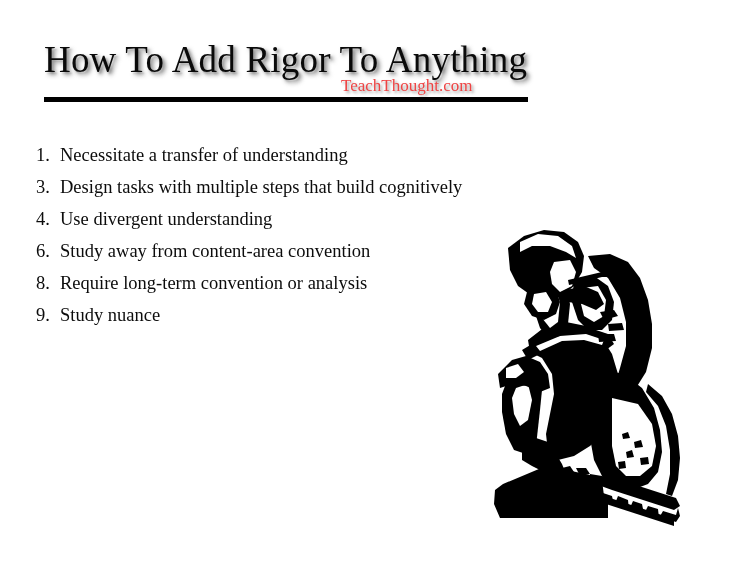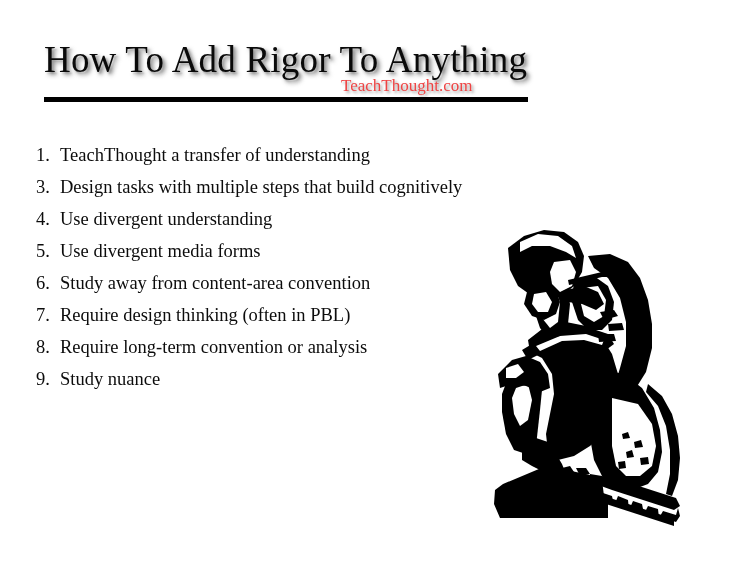--- a/index.html
+++ b/index.html
@@ -105,36 +105,30 @@
 <div id="canvas">
 
   <div id="header">
     <div id="title">How To Add Rigor To Anything</div>
     <div id="subtitle">TeachThought.com</div>
     <div id="rule"></div>
   </div>
 
   <ol id="list">
     <li>
-      <span class="num">1.</span><span class="txt">TeachThought a transfer of understanding</span>
+      <span class="num">1.</span><span class="txt">Necessitate a transfer of understanding</span>
     </li>
     <li>
       <span class="num">3.</span><span class="txt">Design tasks with multiple steps that build cognitively</span>
     </li>
     <li>
       <span class="num">4.</span><span class="txt">Use divergent understanding</span>
     </li>
     <li>
-      <span class="num">5.</span><span class="txt">Use divergent media forms</span>
-    </li>
-    <li>
       <span class="num">6.</span><span class="txt">Study away from content-area convention</span>
-    </li>
-    <li>
-      <span class="num">7.</span><span class="txt">Require design thinking (often in PBL)</span>
     </li>
     <li>
       <span class="num">8.</span><span class="txt">Require long-term convention or analysis</span>
     </li>
     <li>
       <span class="num">9.</span><span class="txt">Study nuance</span>
     </li>
   </ol>
 
   <div id="statue">

